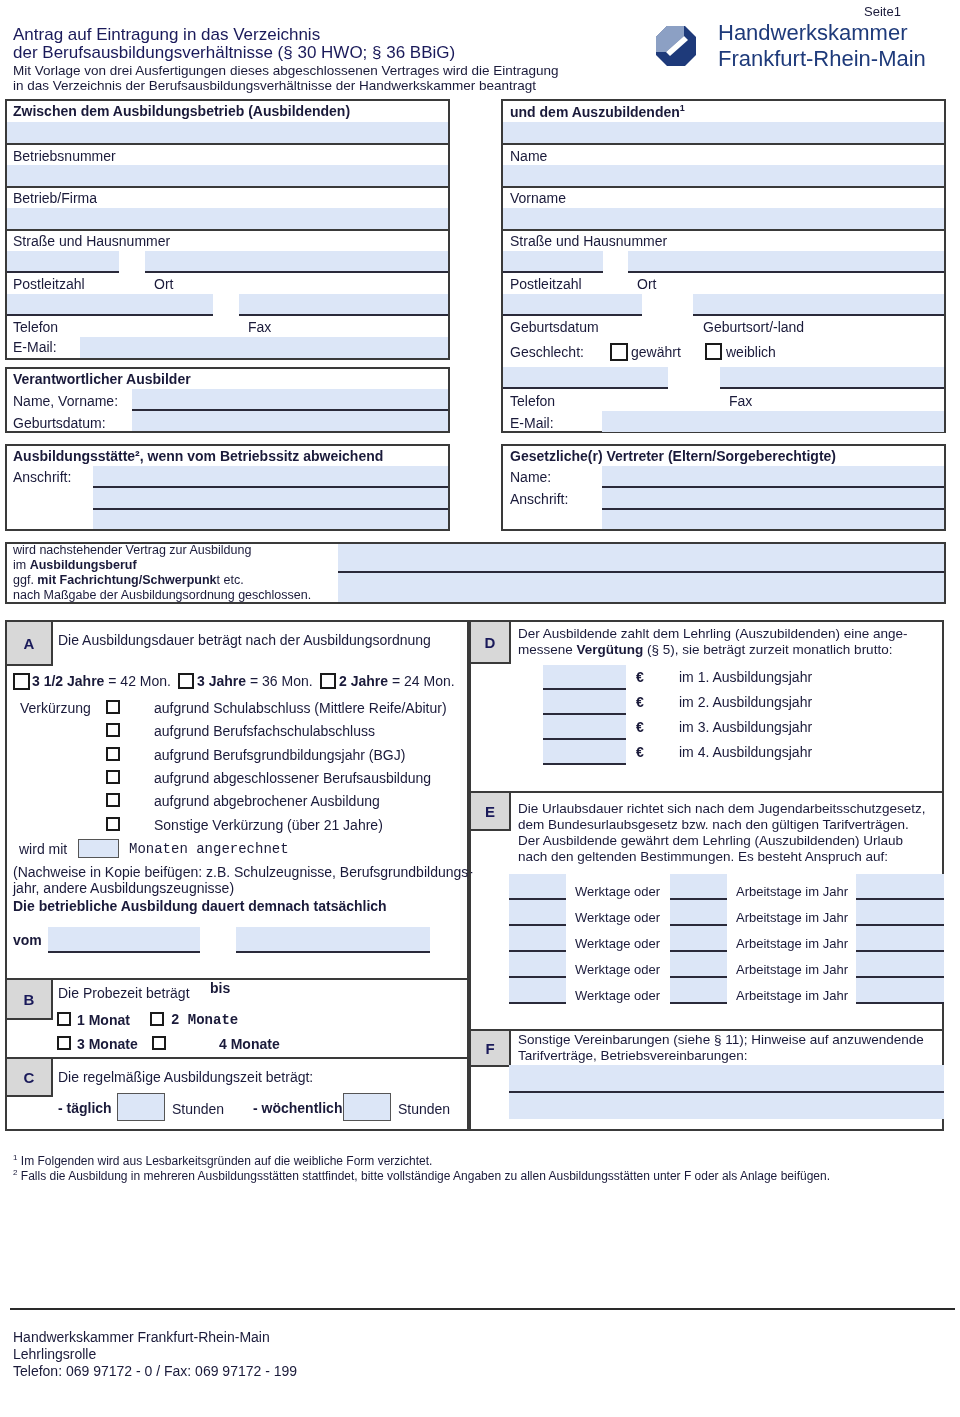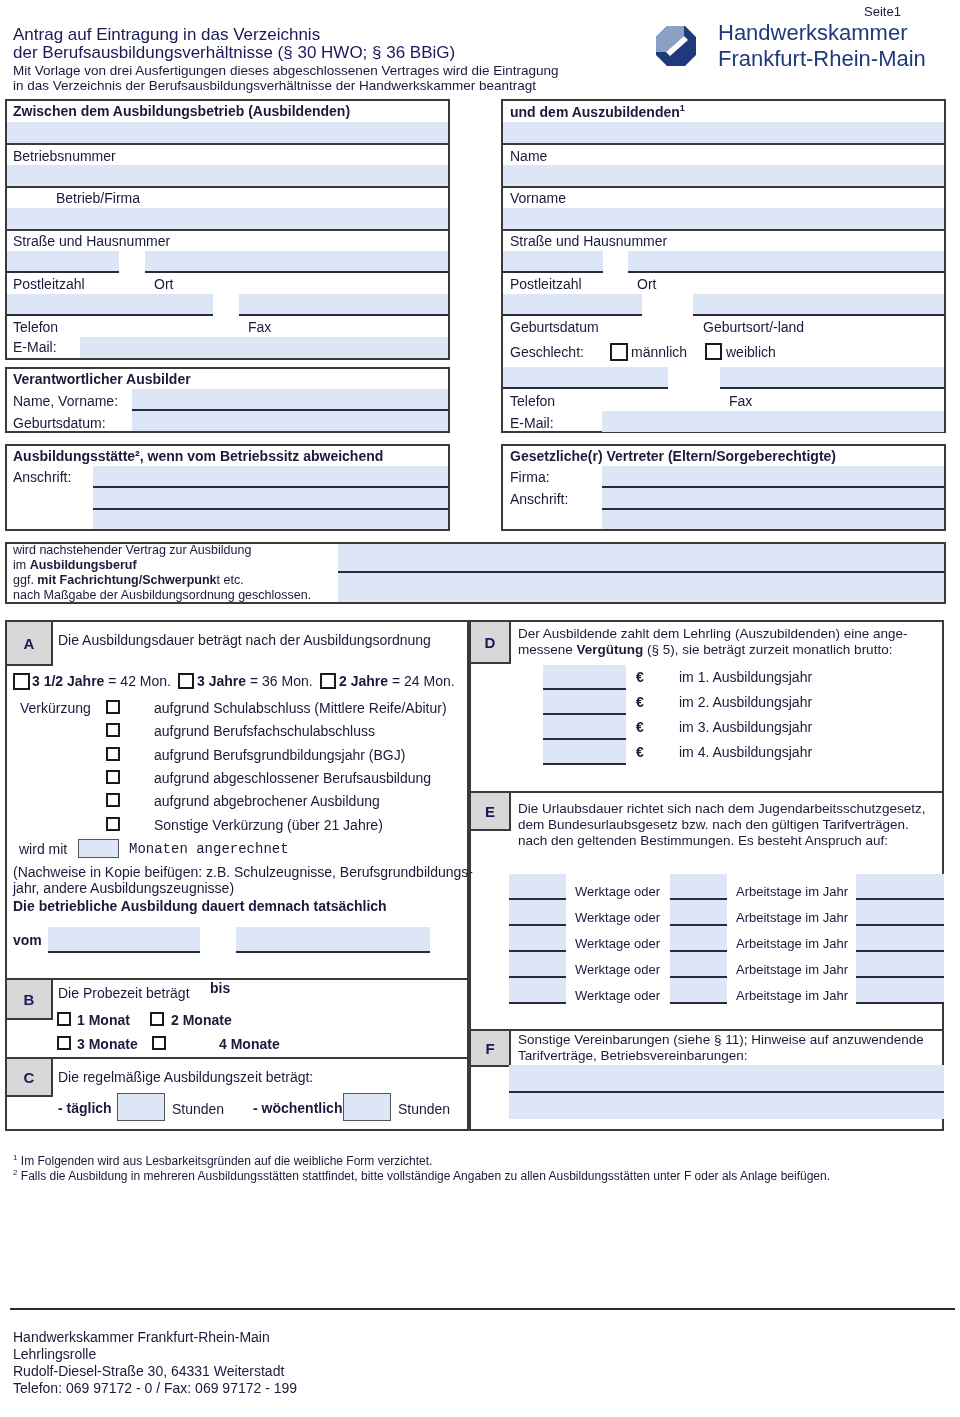--- a/index.html
+++ b/index.html
@@ -41,21 +41,21 @@
 <div class="abs" style="left:718px;top:20px;font-size:22px;color:#1e3a7a;line-height:25px;">Handwerkskammer</div>
 <div class="abs" style="left:718px;top:46px;font-size:22px;color:#1e3a7a;line-height:25px;">Frankfurt-Rhein-Main</div>
 
 <div class="box" style="left:5px;top:99px;width:445px;height:261px;"></div>
 <div class="lbl bold" style="left:13px;top:103px;">Zwischen dem Ausbildungsbetrieb (Ausbildenden)</div>
 <div class="fld" style="left:7px;top:122px;width:441px;height:21px;"></div>
 <div class="hline" style="left:5px;top:143px;width:445px;"></div>
 <div class="lbl" style="left:13px;top:148px;">Betriebsnummer</div>
 <div class="fld" style="left:7px;top:165px;width:441px;height:21px;"></div>
 <div class="hline" style="left:5px;top:186px;width:445px;"></div>
-<div class="lbl" style="left:13px;top:190px;margin-left:43px;">Betrieb/Firma</div>
+<div class="lbl" style="left:13px;top:190px;">Betrieb/Firma</div>
 <div class="fld" style="left:7px;top:208px;width:441px;height:21px;"></div>
 <div class="hline" style="left:5px;top:229px;width:445px;"></div>
 <div class="lbl" style="left:13px;top:233px;">Straße und Hausnummer</div>
 <div class="fld ul" style="left:7px;top:251px;width:112px;height:20px;"></div>
 <div class="fld ul" style="left:145px;top:251px;width:303px;height:20px;"></div>
 <div class="lbl" style="left:13px;top:276px;">Postleitzahl</div>
 <div class="lbl" style="left:154px;top:276px;">Ort</div>
 <div class="fld ul" style="left:7px;top:294px;width:206px;height:20px;"></div>
 <div class="fld ul" style="left:239px;top:294px;width:209px;height:20px;"></div>
 <div class="lbl" style="left:13px;top:319px;">Telefon</div>
@@ -77,21 +77,21 @@
 <div class="fld ul" style="left:503px;top:251px;width:100px;height:20px;"></div>
 <div class="fld ul" style="left:628px;top:251px;width:316px;height:20px;"></div>
 <div class="lbl" style="left:510px;top:276px;">Postleitzahl</div>
 <div class="lbl" style="left:637px;top:276px;">Ort</div>
 <div class="fld ul" style="left:503px;top:294px;width:139px;height:20px;"></div>
 <div class="fld ul" style="left:693px;top:294px;width:251px;height:20px;"></div>
 <div class="lbl" style="left:510px;top:319px;">Geburtsdatum</div>
 <div class="lbl" style="left:703px;top:319px;">Geburtsort/-land</div>
 <div class="lbl" style="left:510px;top:344px;">Geschlecht:</div>
 <div class="chk" style="left:610px;top:343px;width:18px;height:18px;"></div>
-<div class="lbl" style="left:631px;top:344px;">männlich</div>
+<div class="lbl" style="left:631px;top:344px;">gewährt</div>
 <div class="chk" style="left:705px;top:343px;width:17px;height:17px;"></div>
 <div class="lbl" style="left:726px;top:344px;">weiblich</div>
 <div class="fld ul" style="left:503px;top:367px;width:165px;height:20px;"></div>
 <div class="fld ul" style="left:720px;top:367px;width:224px;height:20px;"></div>
 <div class="lbl" style="left:510px;top:393px;">Telefon</div>
 <div class="lbl" style="left:729px;top:393px;">Fax</div>
 <div class="lbl" style="left:510px;top:415px;">E-Mail:</div>
 <div class="fld" style="left:602px;top:411px;width:342px;height:21px;"></div>
 
 <div class="box" style="left:5px;top:367px;width:445px;height:66px;"></div>
@@ -103,21 +103,21 @@
 
 <div class="box" style="left:5px;top:444px;width:445px;height:87px;"></div>
 <div class="lbl bold" style="left:13px;top:448px;">Ausbildungsstätte², wenn vom Betriebssitz abweichend</div>
 <div class="lbl" style="left:13px;top:469px;">Anschrift:</div>
 <div class="fld ul" style="left:93px;top:466px;width:355px;height:20px;"></div>
 <div class="fld ul" style="left:93px;top:488px;width:355px;height:20px;"></div>
 <div class="fld" style="left:93px;top:510px;width:355px;height:19px;"></div>
 
 <div class="box" style="left:501px;top:444px;width:445px;height:87px;"></div>
 <div class="lbl bold" style="left:510px;top:448px;">Gesetzliche(r) Vertreter (Eltern/Sorgeberechtigte)</div>
-<div class="lbl" style="left:510px;top:469px;">Firma:</div>
+<div class="lbl" style="left:510px;top:469px;">Name:</div>
 <div class="fld ul" style="left:602px;top:466px;width:342px;height:20px;"></div>
 <div class="lbl" style="left:510px;top:491px;">Anschrift:</div>
 <div class="fld ul" style="left:602px;top:488px;width:342px;height:20px;"></div>
 <div class="fld" style="left:602px;top:510px;width:342px;height:19px;"></div>
 
 <div class="box" style="left:5px;top:542px;width:941px;height:62px;"></div>
 <div class="abs sm" style="left:13px;top:543px;line-height:15px;">
   <div>wird nachstehender Vertrag zur Ausbildung</div>
   <div><span>im </span><b>Ausbildungsberuf</b></div>
   <div><span>ggf. </span><b>mit Fachrichtung/Schwerpunk</b><span>t etc.</span></div>
@@ -165,21 +165,21 @@
 <div class="fld ul" style="left:48px;top:927px;width:152px;height:24px;"></div>
 <div class="lbl bold" style="left:210px;top:932px;margin-top:48px;">bis</div>
 <div class="fld ul" style="left:236px;top:927px;width:194px;height:24px;"></div>
 
 <div class="hline" style="left:5px;top:978px;width:464px;"></div>
 <div class="letter" style="left:7px;top:980px;height:40px;">B</div>
 <div class="lbl" style="left:58px;top:985px;">Die Probezeit beträgt</div>
 <div class="chk" style="left:57px;top:1012px;"></div>
 <div class="lbl bold" style="left:77px;top:1012px;">1 Monat</div>
 <div class="chk" style="left:150px;top:1012px;"></div>
-<div class="lbl bold" style="left:171px;top:1012px;">2 Monate</div>
+<div class="lbl bold" style="left:171px;top:1012px;font-family:Liberation Mono, monospace;">2 Monate</div>
 <div class="chk" style="left:57px;top:1036px;"></div>
 <div class="lbl bold" style="left:77px;top:1036px;">3 Monate</div>
 <div class="chk" style="left:152px;top:1036px;"></div>
 <div class="lbl bold" style="left:171px;top:1036px;margin-left:48px;">4 Monate</div>
 
 <div class="hline" style="left:5px;top:1057px;width:464px;"></div>
 <div class="letter" style="left:7px;top:1059px;height:38px;">C</div>
 <div class="lbl" style="left:58px;top:1069px;">Die regelmäßige Ausbildungszeit beträgt:</div>
 <div class="lbl bold" style="left:58px;top:1100px;text-align:center;">- täglich</div>
 <div class="fld boxed" style="left:117px;top:1093px;width:46px;height:26px;"></div>
@@ -207,20 +207,21 @@
 <div class="lbl" style="left:679px;top:719px;">im 3. Ausbildungsjahr</div>
 <div class="fld ul" style="left:543px;top:740px;width:83px;height:23px;"></div>
 <div class="lbl bold" style="left:636px;top:744px;">€</div>
 <div class="lbl" style="left:679px;top:744px;">im 4. Ausbildungsjahr</div>
 
 <div class="hline" style="left:469px;top:791px;width:475px;"></div>
 <div class="letter" style="left:471px;top:793px;width:40px;height:38px;">E</div>
 <div class="abs" style="left:518px;top:801px;font-size:13.5px;line-height:16px;">
   <div>Die Urlaubsdauer richtet sich nach dem Jugendarbeitsschutzgesetz,</div>
   <div>dem Bundesurlaubsgesetz bzw. nach den gültigen Tarifverträgen.</div>
+  <div>Der Ausbildende gewährt dem Lehrling (Auszubildenden) Urlaub</div>
   <div>nach den geltenden Bestimmungen. Es besteht Anspruch auf:</div>
 </div>
 
 <div id="urlaub-rows">
     <div class="fld ul" style="left:509px;top:874px;width:57px;height:24px;"></div>
     <div class="lbl" style="left:575px;top:884px;font-size:13px;">Werktage oder</div>
     <div class="fld ul" style="left:670px;top:874px;width:57px;height:24px;"></div>
     <div class="lbl" style="left:736px;top:884px;font-size:13px;">Arbeitstage im Jahr</div>
     <div class="fld ul" style="left:856px;top:874px;width:88px;height:24px;"></div>
     <div class="fld ul" style="left:509px;top:900px;width:57px;height:24px;"></div>
@@ -254,15 +255,14 @@
 <div class="fld ul" style="left:509px;top:1065px;width:435px;height:26px;"></div>
 <div class="fld" style="left:509px;top:1093px;width:435px;height:26px;"></div>
 
 <div class="abs foot" style="left:13px;top:1153px;"><sup style="font-size:8px;">1</sup> <span>Im Folgenden wird aus Lesbarkeitsgründen auf die weibliche Form verzichtet.</span></div>
 <div class="abs foot" style="left:13px;top:1168px;"><sup style="font-size:8px;">2</sup> <span>Falls die Ausbildung in mehreren Ausbildungsstätten stattfindet, bitte vollständige Angaben zu allen Ausbildungsstätten unter F oder als Anlage beifügen.</span></div>
 
 <div class="hline" style="left:10px;top:1308px;width:945px;border-top:2px solid #2a2a2a;"></div>
 <div class="abs" style="left:13px;top:1329px;font-size:14px;line-height:17px;">
   <div>Handwerkskammer Frankfurt-Rhein-Main</div>
   <div>Lehrlingsrolle</div>
-  <div>Rudolf-Diesel-Straße 30, 64331 Weiterstadt</div>
   <div>Telefon: 069 97172 - 0 / Fax: 069 97172 - 199</div>
 </div>
 
 </body></html>

